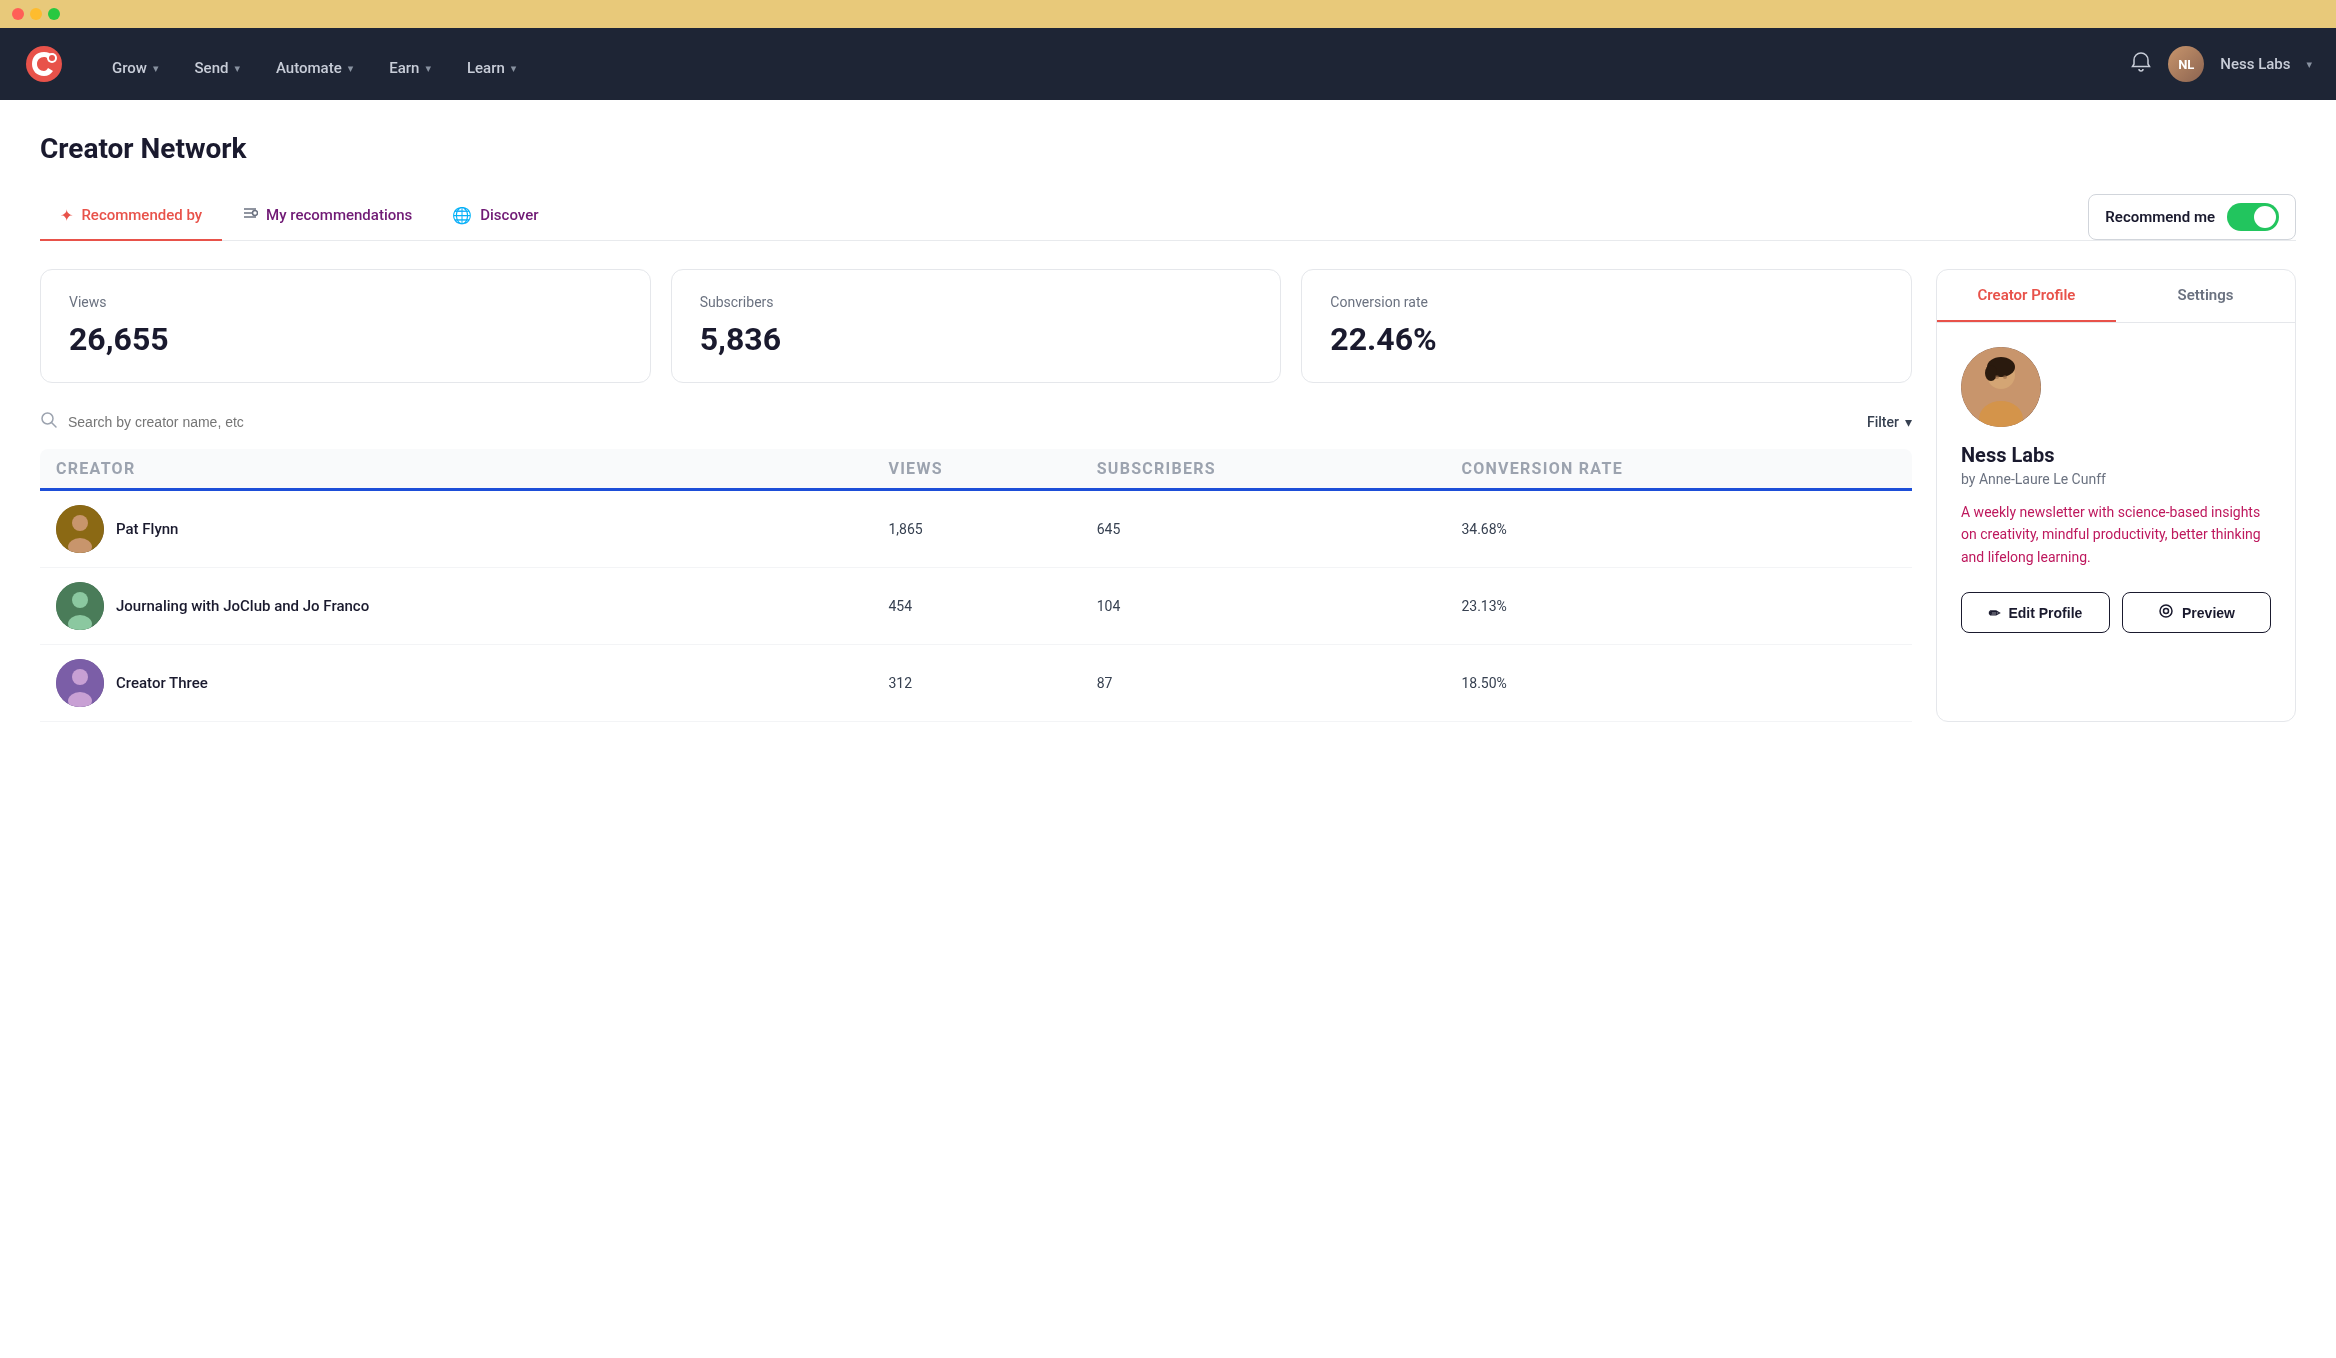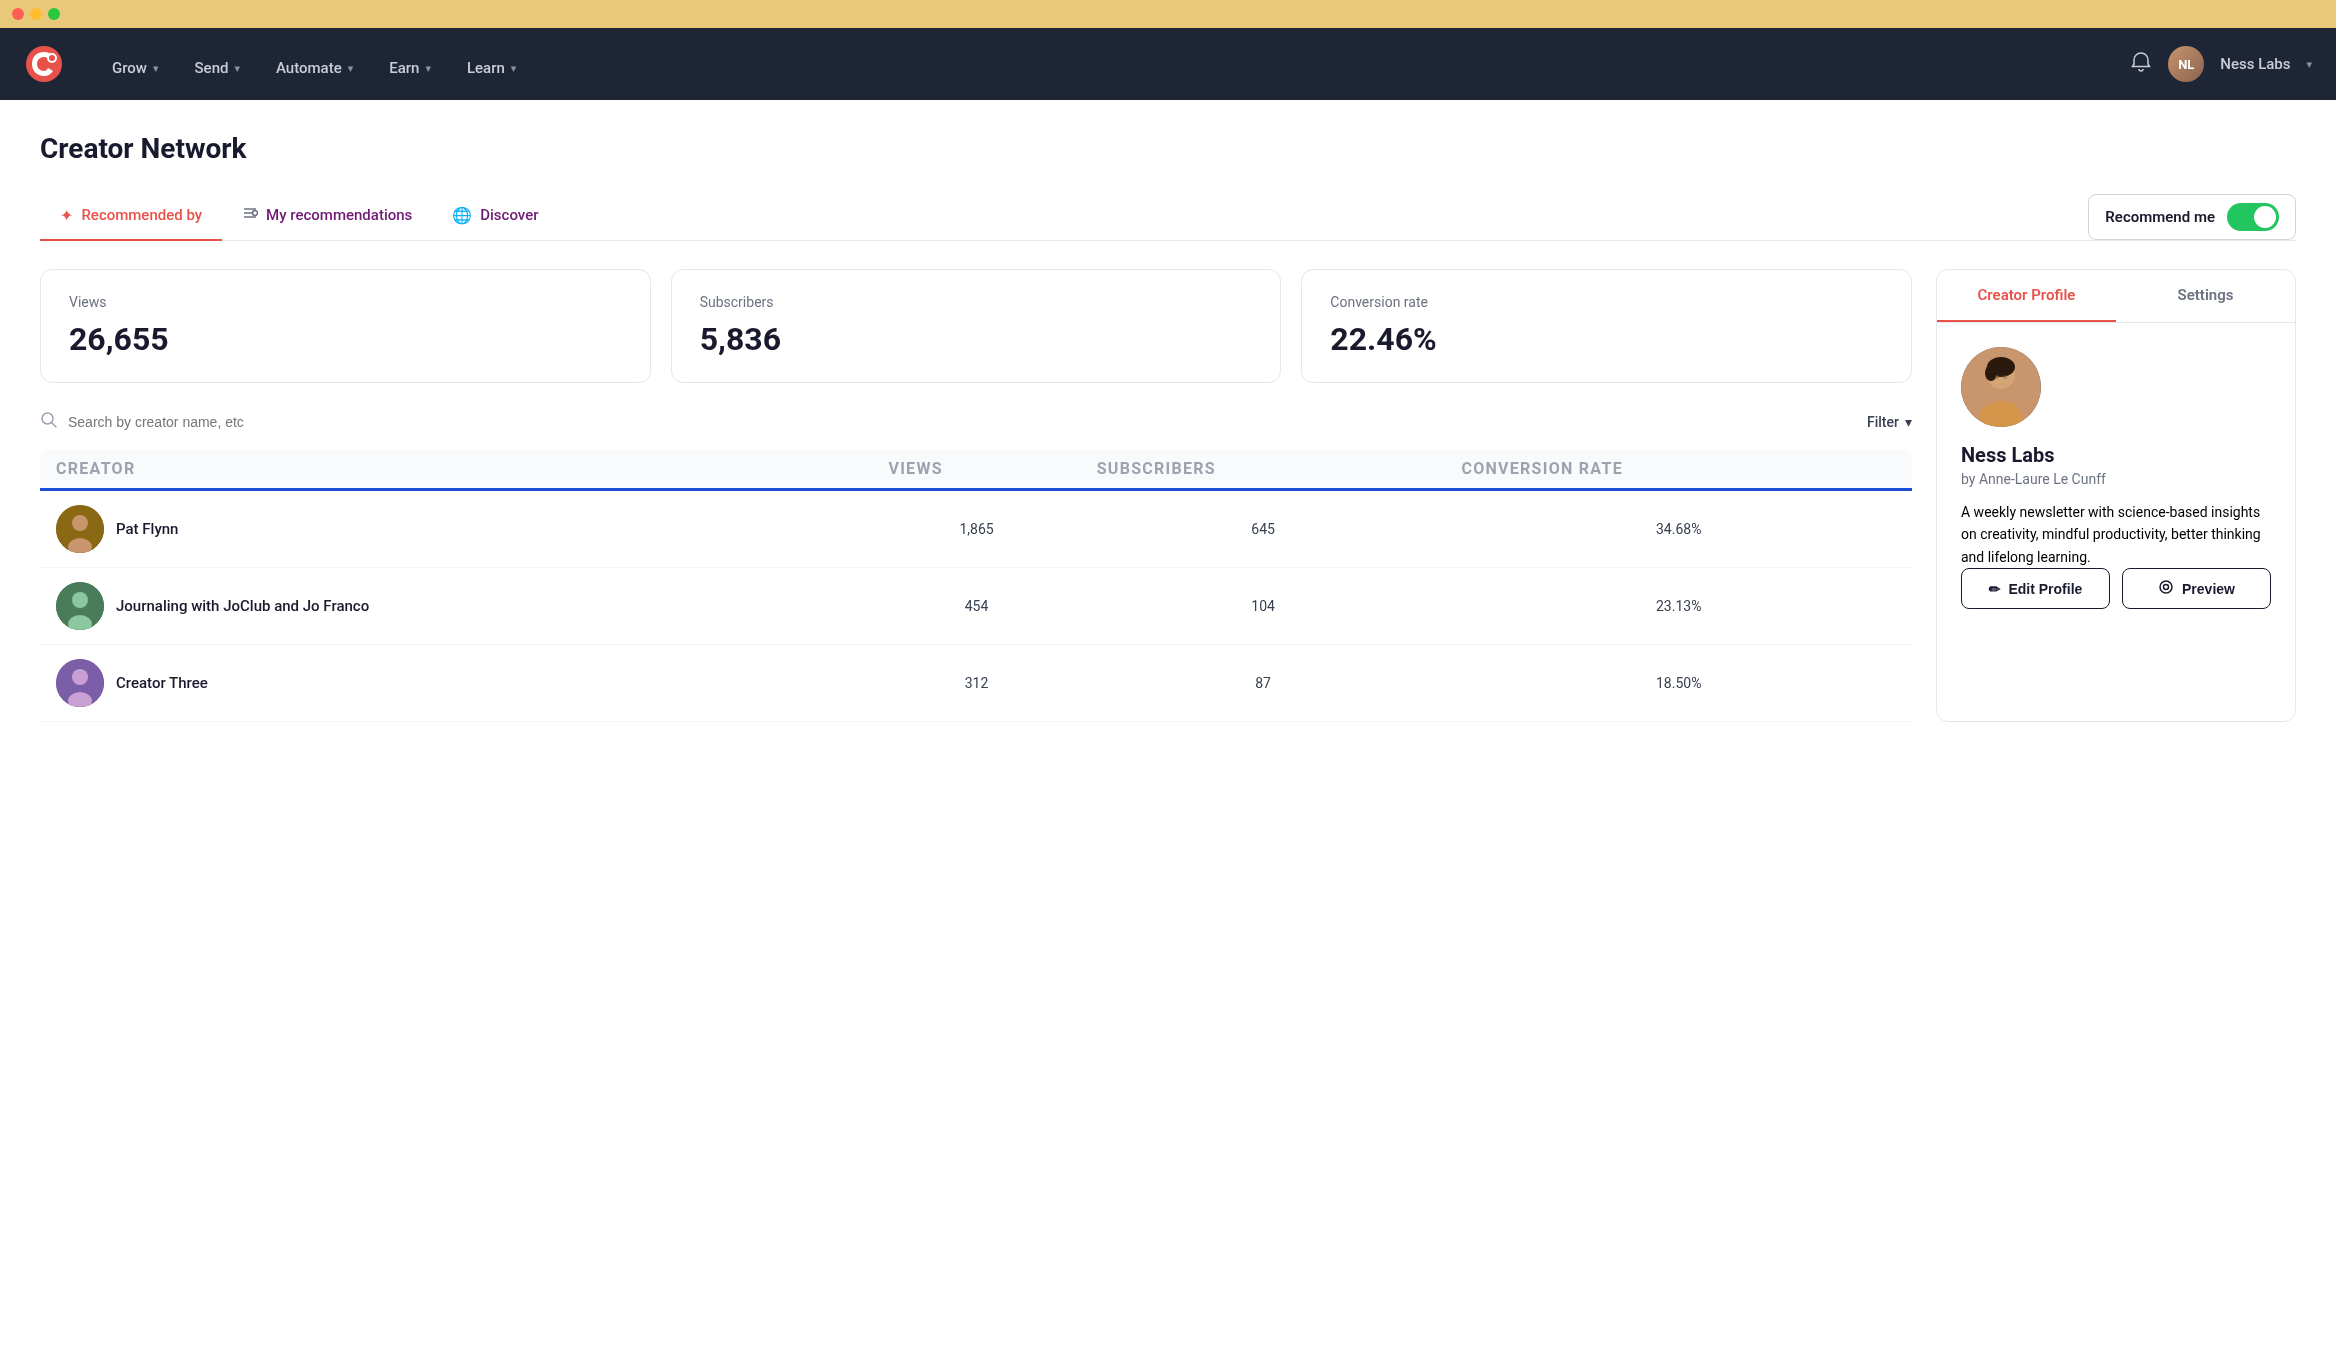--- a/index.html
+++ b/index.html
@@ -212,21 +212,20 @@
       background: #f9fafb;
       border-bottom: 3px solid #1d4ed8;
     }
     .creator-table th:first-child { border-radius: 8px 0 0 0; }
     .creator-table th:last-child { border-radius: 0 8px 0 0; }
     .creator-table td {
       padding: 14px 16px;
       border-bottom: 1px solid #f3f4f6;
       font-size: 14px;
       color: #374151;
-      text-align: center;
     }
     .creator-row {
       display: flex;
       align-items: center;
       gap: 12px;
     }
     .creator-avatar {
       width: 48px; height: 48px;
       border-radius: 50%;
       object-fit: cover;
@@ -298,22 +297,23 @@
       color: #1a1a2e;
       margin-bottom: 4px;
     }
     .panel-author {
       font-size: 14px;
       color: #6b7280;
       margin-bottom: 14px;
     }
     .panel-description {
       font-size: 14px;
-      color: #000000;
+      color: #be185d;
       line-height: 1.6;
+      margin-bottom: 24px;
     }
     .panel-actions {
       display: flex;
       gap: 12px;
     }
     .panel-btn {
       flex: 1;
       display: flex;
       align-items: center;
       justify-content: center;

